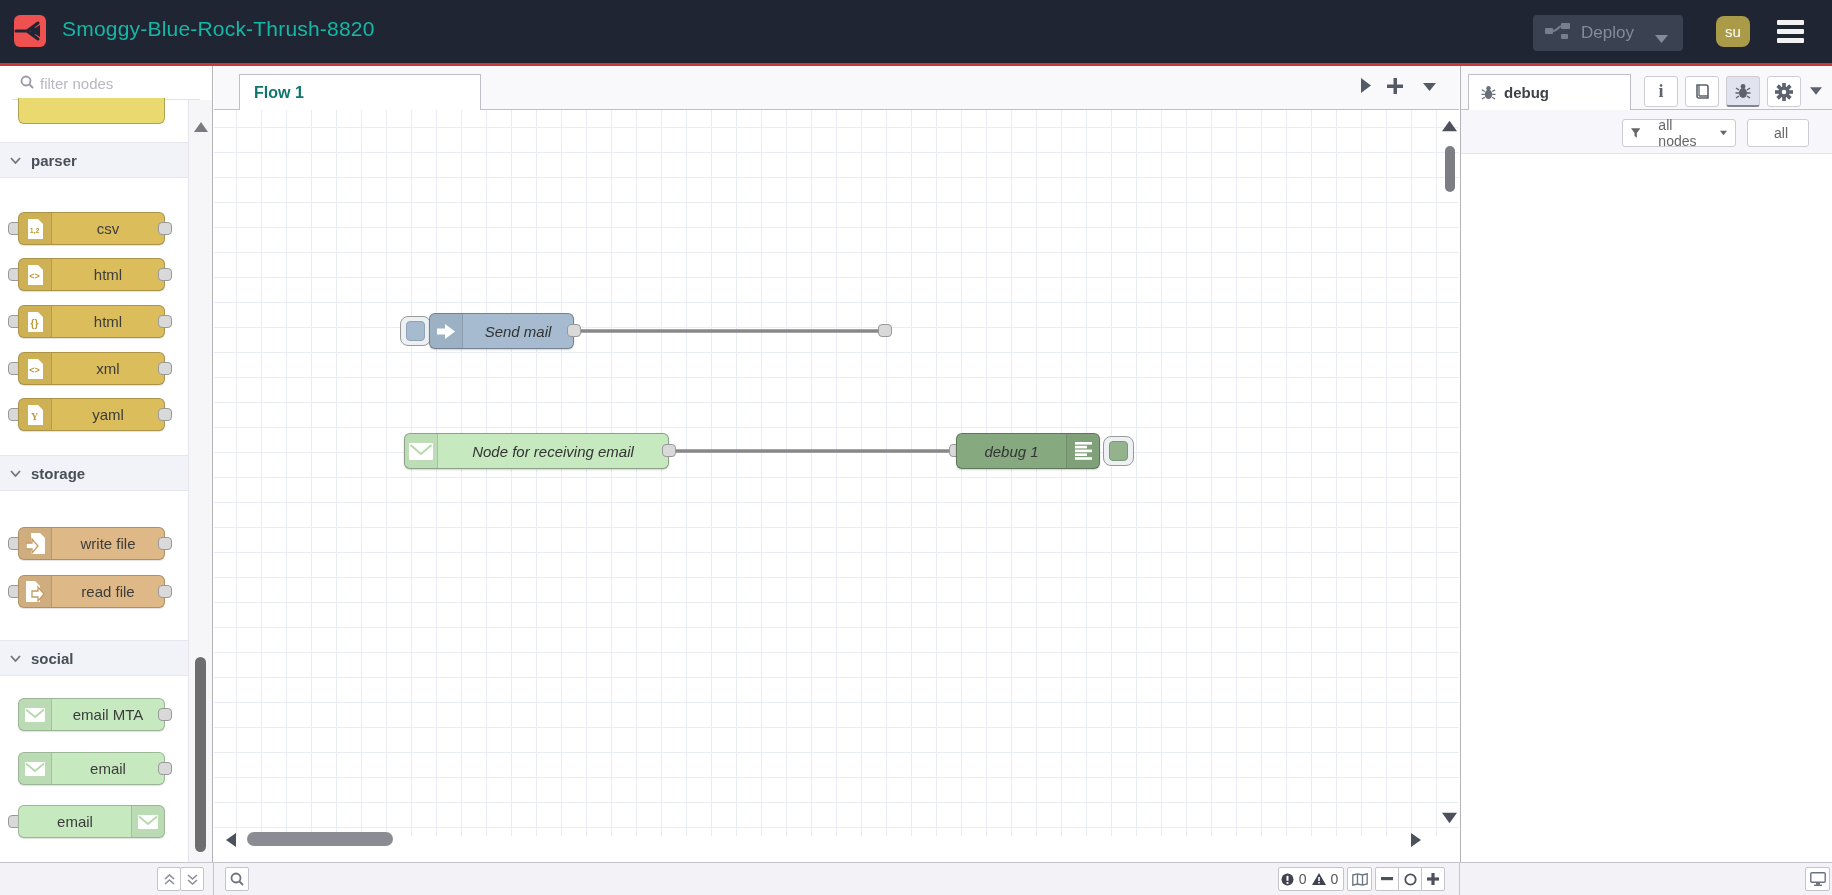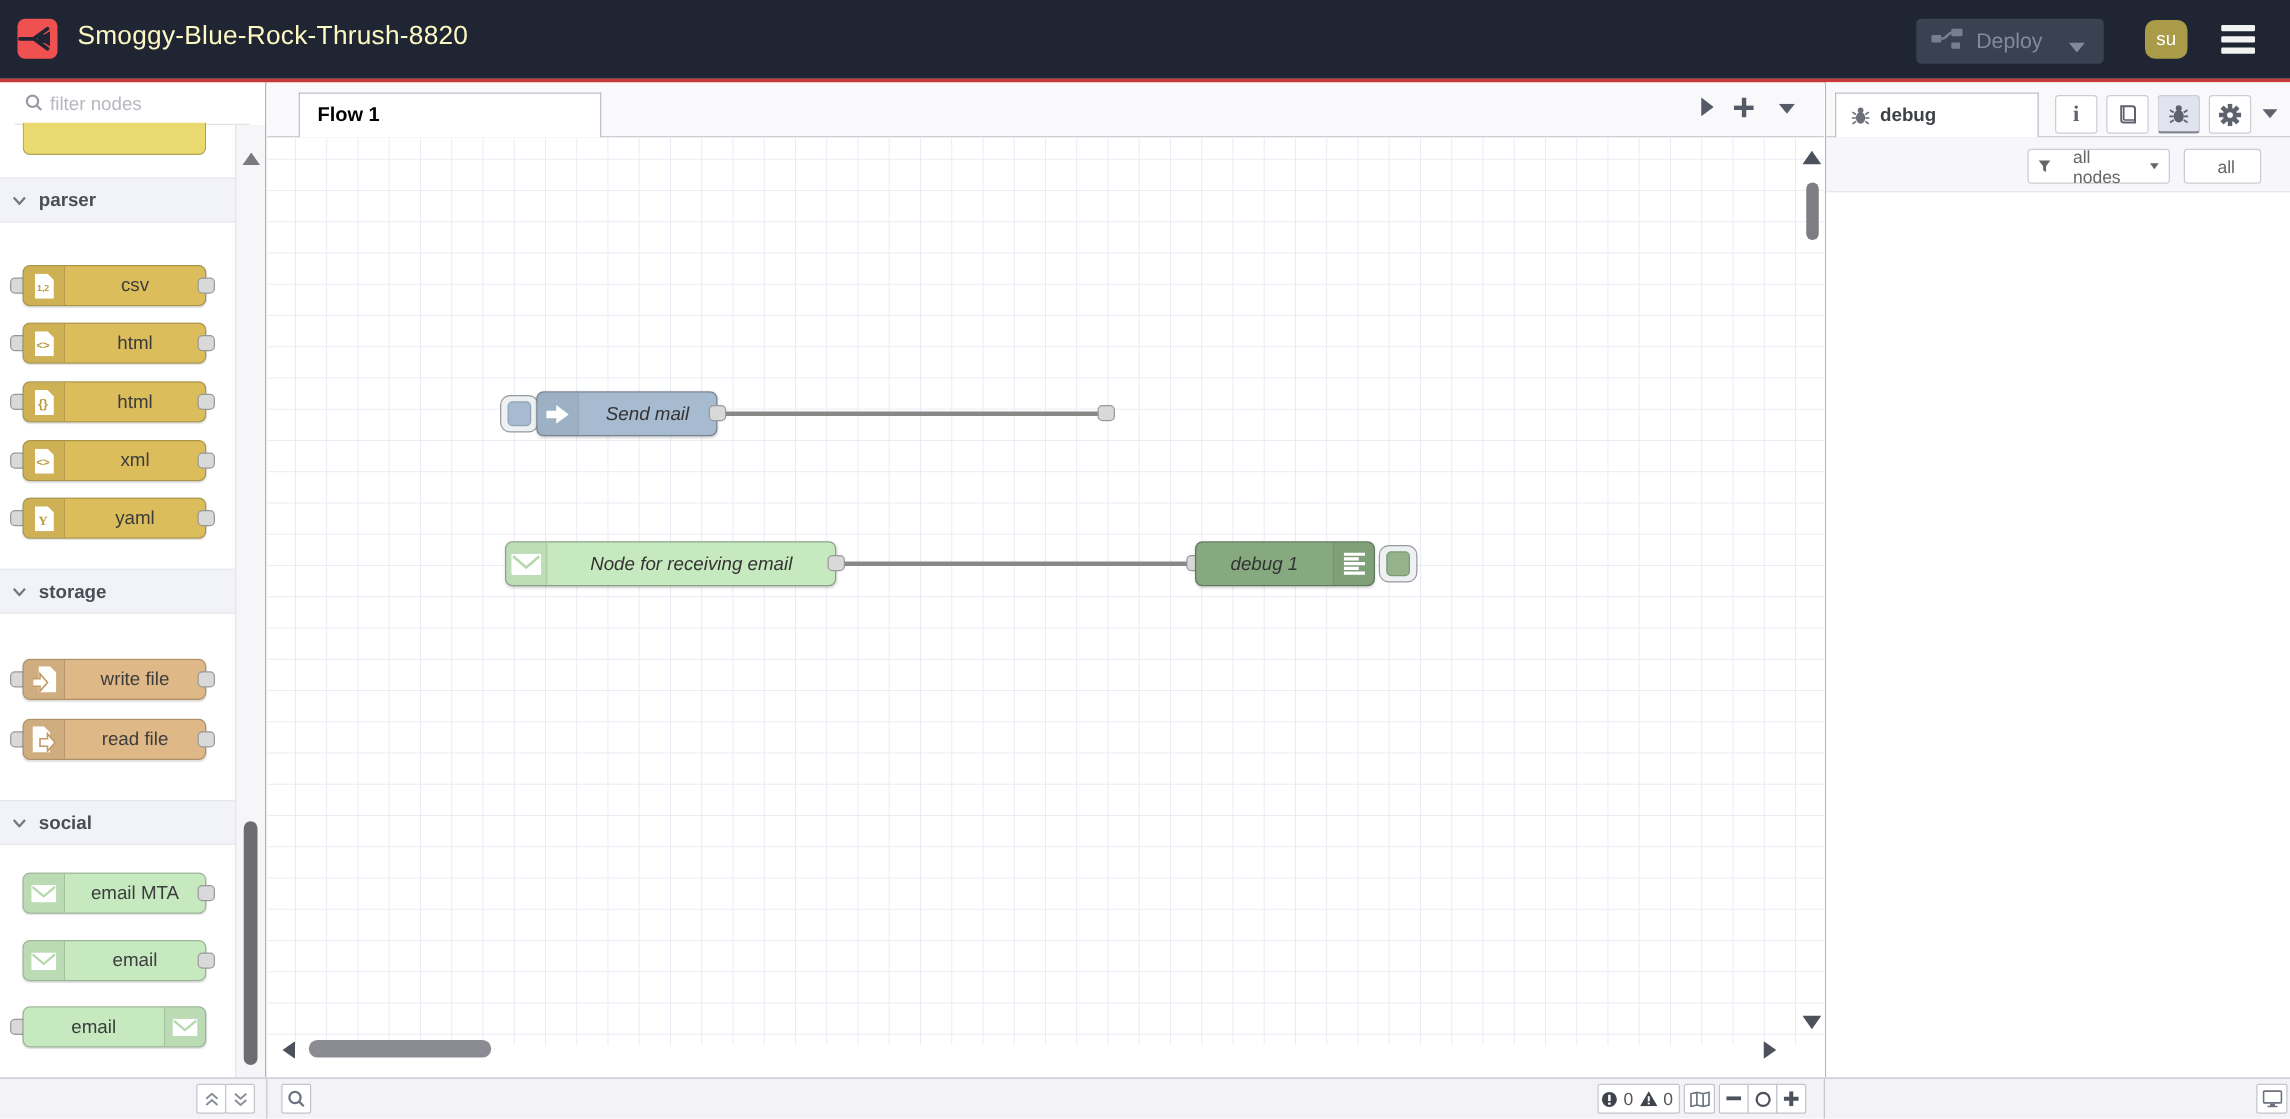--- a/index.html
+++ b/index.html
@@ -3,21 +3,21 @@
 <meta charset="utf-8">
 <style>
   * { margin:0; padding:0; box-sizing:border-box; }
   html,body { width:1832px; height:895px; overflow:hidden; font-family:"Liberation Sans", sans-serif; }
   .abs { position:absolute; }
   #app { position:relative; width:1832px; height:895px; background:#fff; }
 
   
   #header { position:absolute; left:0; top:0; width:1832px; height:63px; background:#1f2533; }
   #logo { position:absolute; left:14px; top:15px; width:32px; height:32px; background:#ef5150; border-radius:6px; }
-  #app-title { position:absolute; left:62px; top:17px; color:#fef9c3; font-size:21px; letter-spacing:.2px; }
+  #app-title { position:absolute; left:62px; top:17px; color:#14b8a6; font-size:21px; letter-spacing:.2px; }
   #deploy-btn { position:absolute; left:1533px; top:15px; width:150px; height:36px; background:#3a4251; border-radius:4px; display:flex; align-items:center; color:#828b9a; font-size:17px; }
   #deploy-btn .dep-icon { margin-left:12px; margin-right:10px; }
   #deploy-chevron { position:absolute; left:1655px; top:29px; }
   #avatar { position:absolute; left:1716px; top:16px; width:34px; height:31px; background:#a99b48; border-radius:8px; color:#fff; font-size:15px; display:flex; align-items:center; justify-content:center; }
   #hamburger { position:absolute; left:1777px; top:20px; width:27px; height:23px; display:flex; flex-direction:column; justify-content:space-between; cursor:pointer; }
   #hamburger span { display:block; height:5px; background:#f2f2f2; border-radius:1px; }
   #red-line { position:absolute; left:0; top:63px; width:1832px; height:3px; background:#c73a38; }
 
   
   #palette { position:absolute; left:0; top:66px; width:213px; height:796px; background:#fff; border-right:1px solid #b3b3b8; }
@@ -36,21 +36,21 @@
   .port { position:absolute; width:14px; height:13px; background:#d9d9d9; border:1px solid #999; border-radius:4px; cursor:crosshair; }
   .gold { background:#dbbd5b; }
   .tan  { background:#deb886; }
   .grn  { background:#c7e9c0; }
   #cut-node { position:absolute; left:18px; top:32px; width:147px; height:26px; background:#e9d96f; border:1px solid rgba(0,0,0,.25); border-top:none; border-radius:0 0 6px 6px; }
   #pal-thumb { position:absolute; left:6px; top:557px; width:11px; height:195px; background:#6d6d70; border-radius:6px; }
 
   
   #workspace { position:absolute; left:214px; top:66px; width:1245px; height:796px; }
   #tabbar { position:absolute; left:0; top:0; width:1245px; height:44px; background:#f9f9fc; border-bottom:1px solid #bfbfc7; }
-  #flow-tab { position:absolute; left:25px; top:8px; width:242px; height:36px; background:#fff; border:1px solid #bfbfc7; border-bottom:none; display:flex; align-items:center; padding-left:14px; font-size:16px; font-weight:bold; color:#000000; cursor:pointer; }
+  #flow-tab { position:absolute; left:25px; top:8px; width:242px; height:36px; background:#fff; border:1px solid #bfbfc7; border-bottom:none; display:flex; align-items:center; padding-left:14px; font-size:16px; font-weight:bold; color:#0f766e; cursor:pointer; }
   .tab-tool { position:absolute; top:12px; cursor:pointer; }
   #canvas { position:absolute; left:0; top:44px; width:1245px; height:726px; background:#fff;
     background-image:linear-gradient(#e9ebf5 1px, transparent 1px), linear-gradient(90deg,#e9ebf5 1px, transparent 1px);
     background-size:25px 25px; background-position:-3px -8px; }
   .fnode { position:absolute; height:36px; border-radius:6px; border:1px solid rgba(0,0,0,.3); box-shadow:0 1px 2px rgba(0,0,0,.18); display:flex; align-items:center; cursor:move; }
   .fnode .nlabel { flex:1; text-align:center; font-size:15px; font-style:italic; color:#333; white-space:nowrap; padding:0 8px; }
   .nicon { width:33px; height:34px; background:rgba(0,0,0,.05); display:flex; align-items:center; justify-content:center; }
   .nicon.left  { border-right:1px solid rgba(0,0,0,.12); border-radius:5px 0 0 5px; }
   .nicon.right { border-left:1px solid rgba(0,0,0,.12); border-radius:0 5px 5px 0; }
   .inject-btn, .debug-btn { position:absolute; width:31px; height:30px; background:#eef1f4; border:1px solid #999; border-radius:8px; cursor:pointer; }

